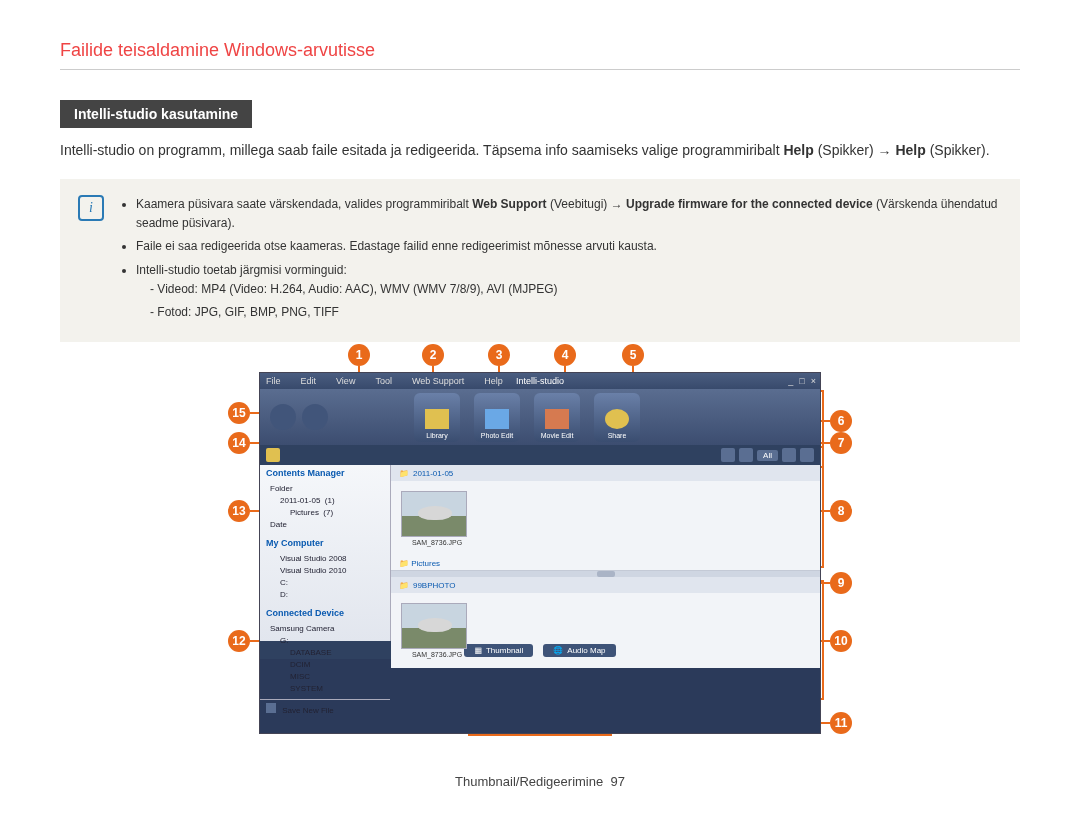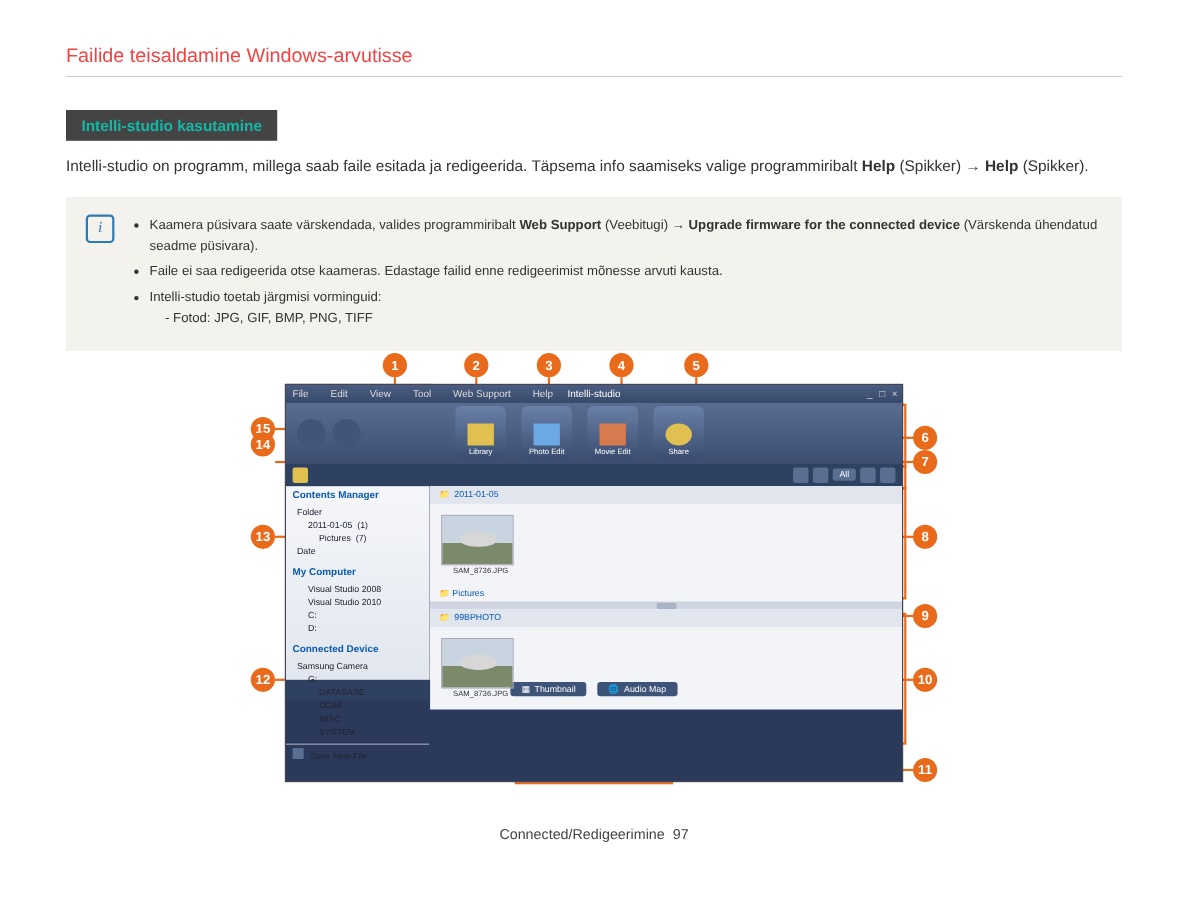--- a/index.html
+++ b/index.html
@@ -14,21 +14,21 @@
   .page-header {
     color: #ef4444;
     font-size: 18px;
     border-bottom: 1px solid #ccc;
     padding-bottom: 8px;
     margin-bottom: 30px;
   }
   .section-label {
     display: inline-block;
     background: #444;
-    color: #14b8a6;
+    color: #ffffff;
     padding: 6px 14px;
     font-size: 14px;
     font-weight: bold;
     margin-bottom: 12px;
   }
   .intro-text {
     font-size: 14px;
     line-height: 1.5;
     margin-bottom: 18px;
   }
@@ -297,20 +297,21 @@
 <div class="intro-text">Intelli-studio on programm, millega saab faile esitada ja redigeerida. Täpsema info saamiseks valige programmiribalt <b class="kw">Help</b> (Spikker) → <b class="kw">Help</b> (Spikker).</div>
 
 <div class="note-box">
   <div class="note-icon">i</div>
   <ul>
     <li>Kaamera püsivara saate värskendada, valides programmiribalt <b class="kw">Web Support</b> (Veebitugi) → <b class="kw">Upgrade firmware for the connected device</b> (Värskenda ühendatud seadme püsivara).</li>
     <li>Faile ei saa redigeerida otse kaameras. Edastage failid enne redigeerimist mõnesse arvuti kausta.</li>
     <li>
       <span>Intelli-studio toetab järgmisi vorminguid:</span>
       <ul>
+        <li>Videod: MP4 (Video: H.264, Audio: AAC), WMV (WMV 7/8/9), AVI (MJPEG)</li>
         <li>Fotod: JPG, GIF, BMP, PNG, TIFF</li>
       </ul>
     </li>
   </ul>
 </div>
 
 <div class="shot-wrap">
 
   <div class="callout" style="left:108px; top:-28px">1</div>
   <div class="c-line" style="left:118px; top:-6px; width:2px; height:18px"></div>
@@ -318,21 +319,21 @@
   <div class="c-line" style="left:192px; top:-6px; width:2px; height:18px"></div>
   <div class="callout" style="left:248px; top:-28px">3</div>
   <div class="c-line" style="left:258px; top:-6px; width:2px; height:18px"></div>
   <div class="callout" style="left:314px; top:-28px">4</div>
   <div class="c-line" style="left:324px; top:-6px; width:2px; height:18px"></div>
   <div class="callout" style="left:382px; top:-28px">5</div>
   <div class="c-line" style="left:392px; top:-6px; width:2px; height:18px"></div>
 
   <div class="callout" style="left:-12px; top:30px">15</div>
   <div class="c-line" style="left:10px; top:40px; width:10px; height:2px"></div>
-  <div class="callout" style="left:-12px; top:44px">14</div>
+  <div class="callout" style="left:-12px; top:60px">14</div>
   <div class="c-line" style="left:10px; top:70px; width:10px; height:2px"></div>
   <div class="callout" style="left:-12px; top:128px">13</div>
   <div class="c-line" style="left:10px; top:138px; width:10px; height:2px"></div>
   <div class="callout" style="left:-12px; top:258px">12</div>
   <div class="c-line" style="left:10px; top:268px; width:10px; height:2px"></div>
 
   <div class="callout" style="right:-12px; top:38px">6</div>
   <div class="c-line" style="right:10px; top:48px; width:10px; height:2px"></div>
   <div class="callout" style="right:-12px; top:60px">7</div>
   <div class="c-line" style="right:10px; top:70px; width:10px; height:2px"></div>
@@ -486,17 +487,17 @@
       </div>
       <div class="status-chip">
         <span>🌐</span>
         <span>Audio Map</span>
       </div>
     </div>
   </div>
 </div>
 
 <div class="footer">
-  <span>Connected/Redigeerimine</span>&nbsp;&nbsp;<span>97</span>
+  <span>Thumbnail/Redigeerimine</span>&nbsp;&nbsp;<span>97</span>
 </div>
 
 
 
 
 </body></html>

